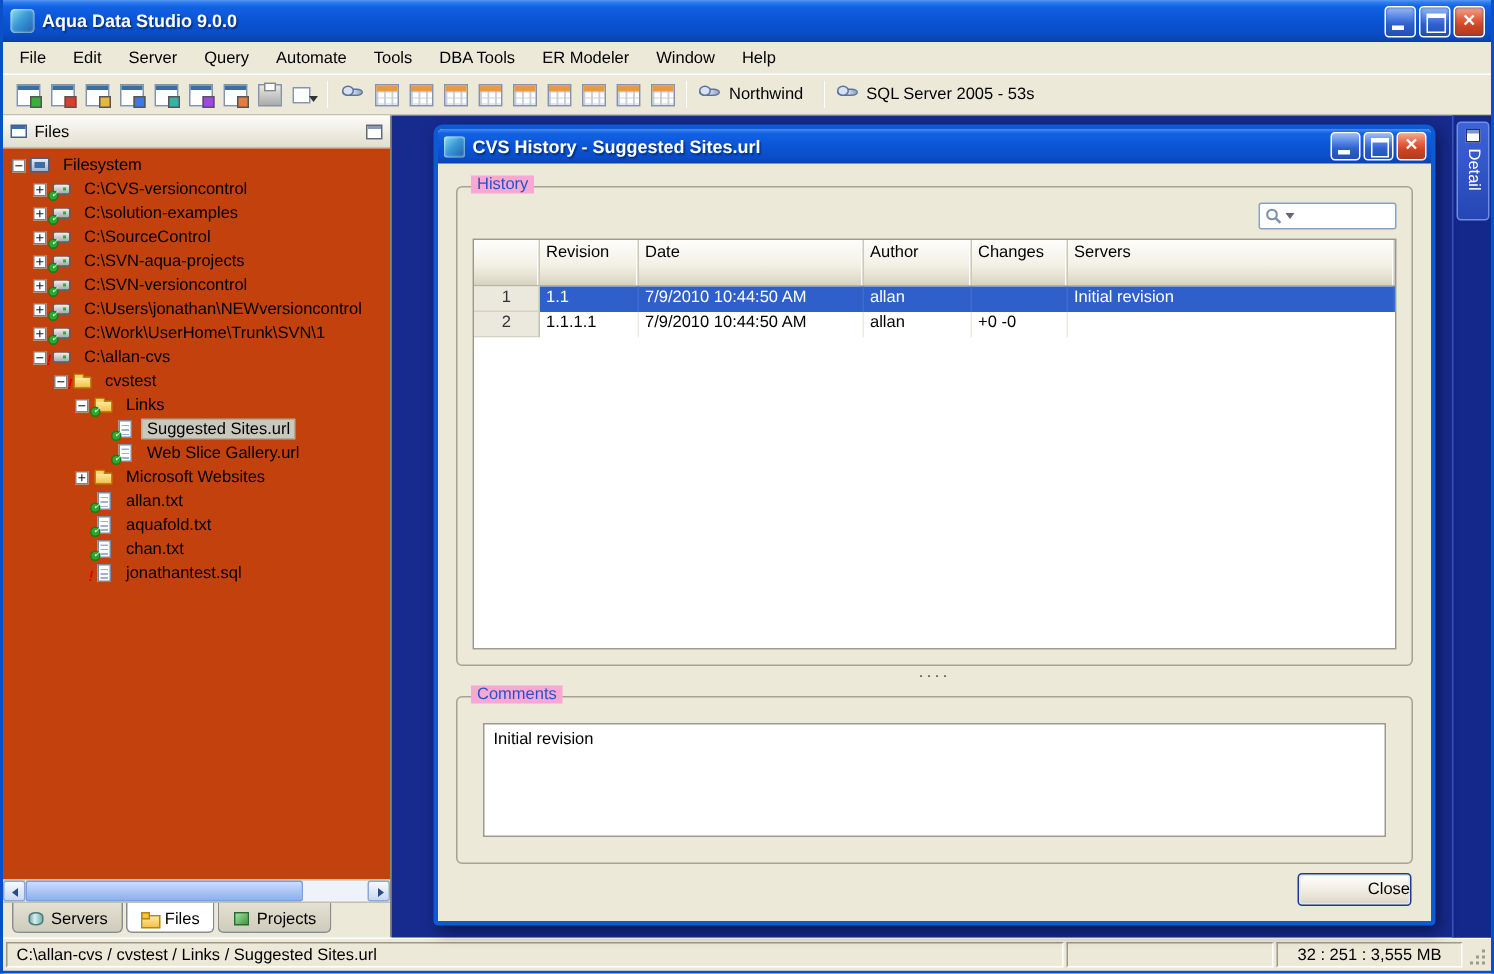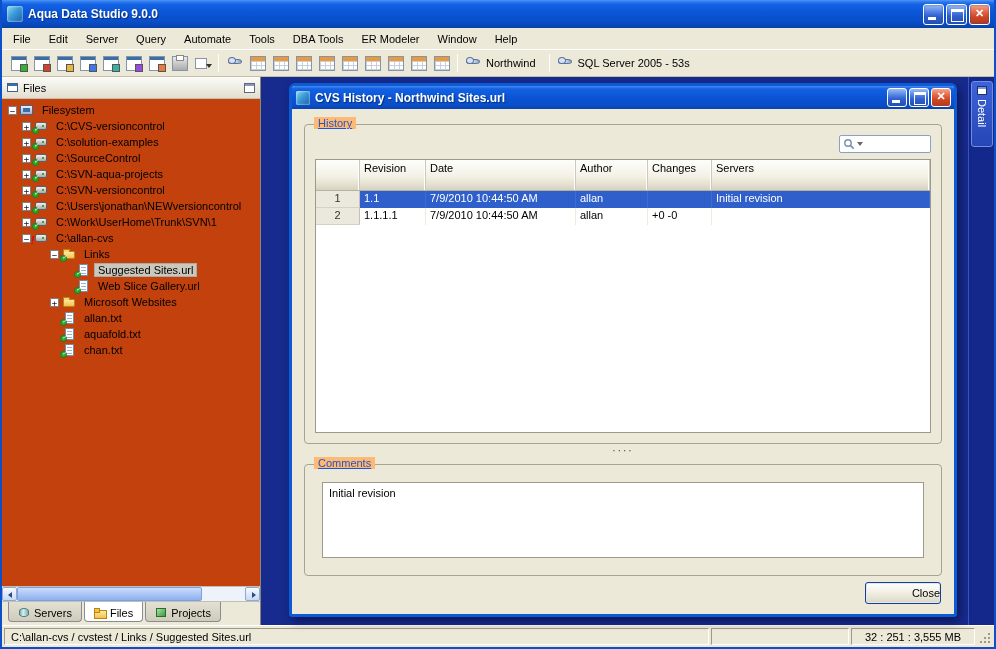--- a/index.html
+++ b/index.html
@@ -118,21 +118,21 @@
   .dlg-title .ttl{flex:1;color:#fff;font-weight:bold;font-size:12px;text-shadow:1px 1px 1px #00317E;white-space:nowrap;}
   .dlg-btn{width:20px;height:19px;position:relative;border:1px solid #fff;border-radius:3px;
     background:linear-gradient(180deg,#9DBCF4 0%,#4A7CE2 40%,#2E5FCB 60%,#2450B4 100%);}
   .dlg-btn.close{background:linear-gradient(180deg,#F5A68C 0%,#E2603E 40%,#CC4524 65%,#B23A1C 100%);}
   .dlg-btn.g-min::after{left:4px;bottom:3px;width:8px;height:3px;}
   .dlg-btn.g-max::after{left:4px;top:3px;width:10px;height:9px;}
   .dlg-btn.g-close::after{top:1px;font-size:11px;}
   .dlg-body{flex:1;display:flex;flex-direction:column;padding:8px 12px 4px;min-height:0;}
 
   .group{position:relative;border:1px solid #A6A294;border-radius:4px;margin-top:7px;}
-  .group-label{position:absolute;top:-8px;left:9px;background:#fdba74;padding:0 4px;color:#2653C9;text-decoration:underline;}
+  .group-label{position:absolute;top:-8px;left:9px;background:#f9a8d4;padding:0 4px;color:#2653C9;}
   .grp-history{flex:1;display:flex;flex-direction:column;min-height:0;padding:10px 10px 10px;}
   .search-row{display:flex;justify-content:flex-end;margin:0 0 6px;flex:none;}
   .search-box{width:92px;height:18px;background:#fff;border:1px solid #86A3C3;border-radius:2px;display:flex;align-items:center;gap:2px;padding:0 3px;}
   .sb-caret{width:0;height:0;border-left:3px solid transparent;border-right:3px solid transparent;border-top:4px solid #667;}
   .search-box input{flex:1;min-width:0;border:none;outline:none;background:transparent;font:11px "Liberation Sans",sans-serif;padding:0;height:14px;}
 
   .table-wrap{flex:1;border:1px solid #9C9A8C;background:#fff;display:flex;flex-direction:column;min-height:0;overflow:hidden;}
   .thead{display:flex;height:31px;flex:none;background:linear-gradient(180deg,#FDFDFB 0%,#F3F1E6 55%,#E5E2D2 80%,#D5D2BE 100%);border-bottom:1px solid #B5B2A0;}
   .th{padding:2px 4px;border-right:1px solid #CCC9B8;box-shadow:inset -1px 0 #fff;white-space:nowrap;overflow:hidden;}
   .c0{width:44px;flex:none;}
@@ -340,20 +340,28 @@
             <span class="t-label">C:\Work\UserHome\Trunk\SVN\1</span>
           </div>
           <div class="tree-row" style="padding-left:20px">
             <span class="t-exp minus"></span>
             <span class="ti">
               <i class="base drive"></i>
               <i class="badge error"></i>
             </span>
             <span class="t-label">C:\allan-cvs</span>
           </div>
+          <div class="tree-row" style="padding-left:34px">
+            <span class="t-exp minus"></span>
+            <span class="ti">
+              <i class="base folder"></i>
+              <i class="badge error"></i>
+            </span>
+            <span class="t-label">cvstest</span>
+          </div>
           <div class="tree-row" style="padding-left:48px">
             <span class="t-exp minus"></span>
             <span class="ti">
               <i class="base folder"></i>
               <i class="badge check"></i>
             </span>
             <span class="t-label">Links</span>
           </div>
           <div class="tree-row sel" style="padding-left:62px">
             <span class="t-exp none"></span>
@@ -394,20 +402,28 @@
             </span>
             <span class="t-label">aquafold.txt</span>
           </div>
           <div class="tree-row" style="padding-left:48px">
             <span class="t-exp none"></span>
             <span class="ti">
               <i class="base file"></i>
               <i class="badge check"></i>
             </span>
             <span class="t-label">chan.txt</span>
+          </div>
+          <div class="tree-row" style="padding-left:48px">
+            <span class="t-exp none"></span>
+            <span class="ti">
+              <i class="base file"></i>
+              <i class="badge error"></i>
+            </span>
+            <span class="t-label">jonathantest.sql</span>
           </div>
         </div>
       <div class="hscroll">
         <span class="sb-btn left"></span>
         <span class="sb-thumb"></span>
         <span class="sb-track"></span>
         <span class="sb-btn right"></span>
       </div>
       <div class="panel-tabs" id="panel-tabs">
           <div class="ptab">
@@ -430,21 +446,21 @@
       <div class="detail-strip">
         <div class="detail-tab">
           <span class="detail-icon"></span>
           <span class="detail-label">Detail</span>
         </div>
       </div>
 
       <div class="dialog">
         <div class="dlg-title">
           <span class="dlg-icon"></span>
-          <span class="ttl">CVS History - Northwind Sites.url</span>
+          <span class="ttl">CVS History - Suggested Sites.url</span>
           <span class="win-btns">
             <span class="dlg-btn g-min"></span>
             <span class="dlg-btn g-max"></span>
             <span class="dlg-btn close g-close"></span>
           </span>
         </div>
         <div class="dlg-body">
 
           <div class="group grp-history">
             <span class="group-label">History</span>

